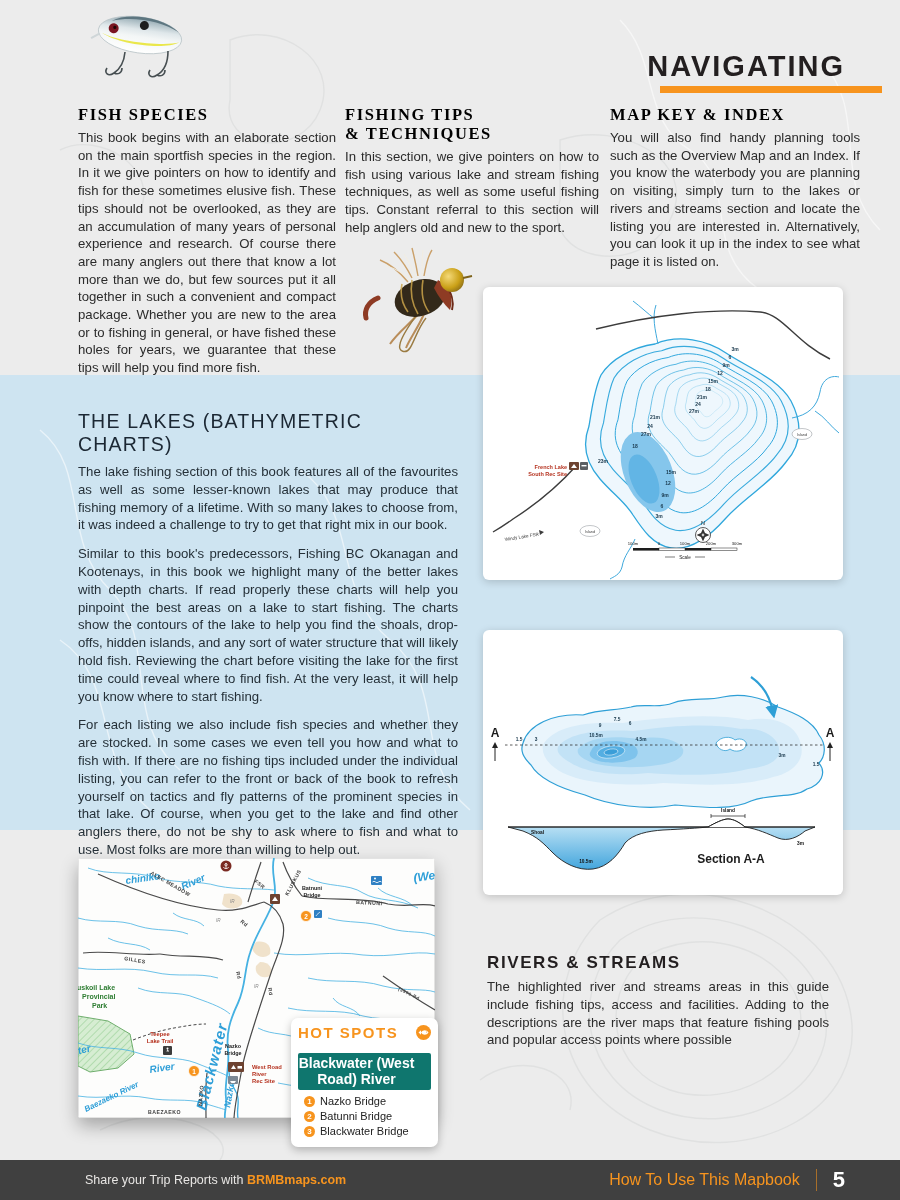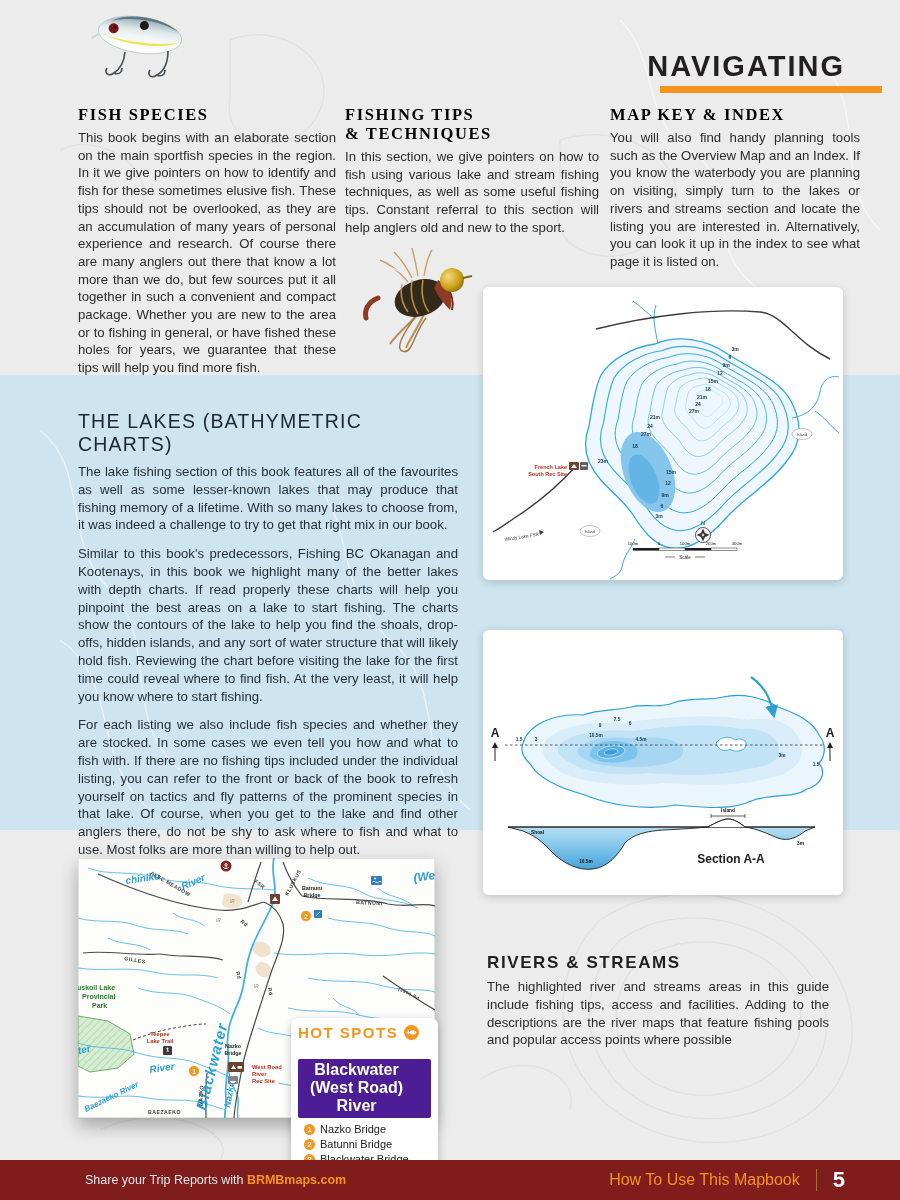--- a/index.html
+++ b/index.html
@@ -32,37 +32,37 @@
   .reading-title { position:absolute; top:16px; left:0; width:348px; text-align:right; font-size:19px;
                    font-weight:bold; letter-spacing:1.5px; color:#f7941e; }
 
   
   #mapcard { left:78px; top:858px; width:357px; height:260px; border-radius:3px;
              box-shadow:0 8px 18px rgba(0,0,0,.30); overflow:visible; }
   #mapcard svg.mapsvg { border-radius:3px; }
 
   .hotspots { position:absolute; left:213px; top:160px; width:147px; background:#fff; border-radius:7px;
               box-shadow:0 3px 8px rgba(0,0,0,.25); padding:6px 7px 7px 7px; z-index:6; }
-  .hs-titlerow { display:flex; align-items:center; justify-content:flex-start; gap:6px; margin-bottom:18px; }
+  .hs-titlerow { display:flex; align-items:center; justify-content:space-between; gap:6px; margin-bottom:12px; }
   .hs-title { font-size:15px; font-weight:bold; letter-spacing:1.5px; color:#f7941e; }
   .hs-fish { width:15px; height:15px; border-radius:50%; background:#f7941e; display:flex; align-items:center; justify-content:center; }
-  .hs-banner { background:#4c1d95; color:#fff; font-size:16px; font-weight:bold; text-align:center;
+  .hs-banner { background:#0f766e; color:#fff; font-size:14px; font-weight:bold; text-align:center;
                padding:2px 16px 3px 0; border-radius:2px; margin-bottom:5px; }
   .hs-item { display:flex; align-items:center; gap:5px; margin:3px 0 3px 6px; }
   .hs-num { width:11px; height:11px; border-radius:50%; background:#f7941e; color:#fff; font-size:8px;
             font-weight:bold; display:flex; align-items:center; justify-content:center; flex:none; }
   .hs-label { font-size:11px; color:#222; }
 
   
   .rivers { position:absolute; left:487px; top:953px; width:342px; z-index:3; }
   .rivers h2 { font-size:17px; font-weight:bold; letter-spacing:1.6px; color:#231f20; margin-bottom:5px; }
   .rivers p { font-size:13.2px; line-height:17.8px; text-align:justify; color:#2b2b2b; }
 
   
-  .footer { position:absolute; left:0; top:1160px; width:900px; height:40px; background:#7f1d1d; z-index:5;
+  .footer { position:absolute; left:0; top:1160px; width:900px; height:40px; background:#404040; z-index:5;
             display:flex; align-items:center; }
   .footer .left { margin-left:85px; font-size:12.5px; color:#e8e6e4; }
   .footer .left b { color:#f7941e; }
   .footer .right { margin-left:auto; margin-right:55px; display:flex; align-items:center; gap:16px; }
   .footer .sect { font-size:16px; color:#f7941e; }
   .footer .divider { width:1px; height:22px; background:#a86f2a; }
   .footer .pnum { font-size:22px; font-weight:bold; color:#fff; }
 </style>
 </head>
 <body>

